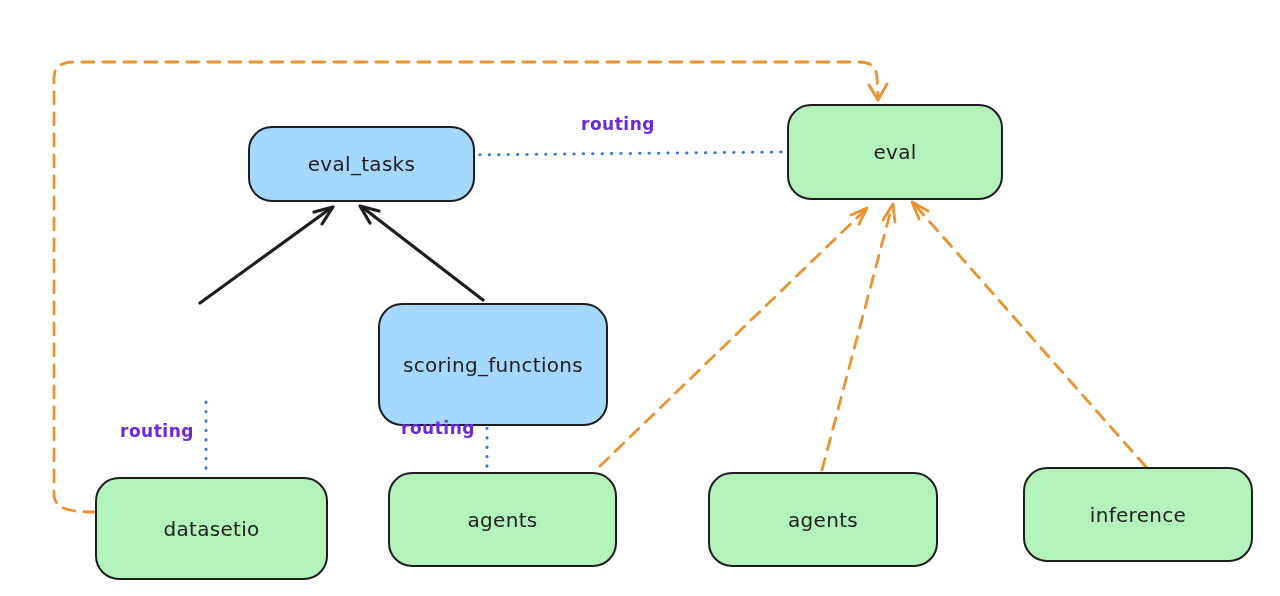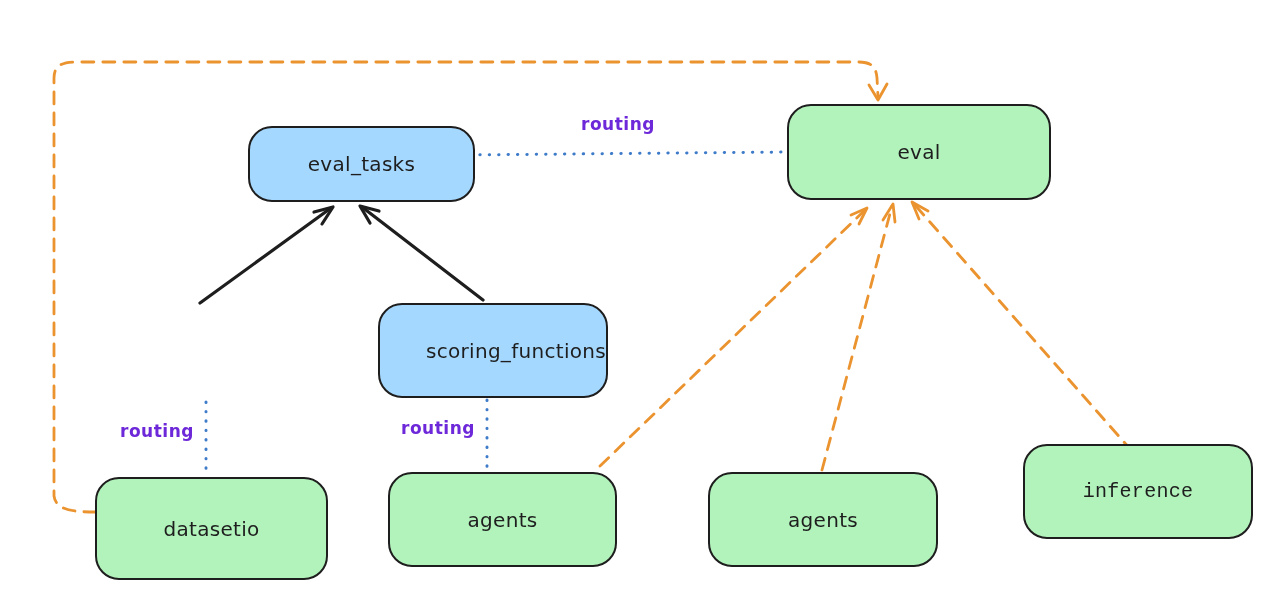--- a/index.html
+++ b/index.html
@@ -33,27 +33,27 @@
     border-radius: 24px;
     font-size: 20px;
     color: #1e1e1e;
     letter-spacing: 0.3px;
     box-sizing: border-box;
   }
   .node.blue  { background: #a5d8ff; }
   .node.green { background: #b2f2bb; }
 
   #node-eval-tasks        { left: 248px; top: 110px; width: 227px; height: 76px; margin-top: 16px; }
-  #node-eval              { left: 787px; top: 104px; width: 264px; height: 96px; }
+  #node-eval              { left: 787px; top: 104px; width: 216px; height: 96px; }
   #node-datasets          { left:  97px; top: 305px; width: 216px; height: 94px; }
-  #node-scoring-functions { left: 378px; top: 303px; width: 230px; height: 95px; justify-content: flex-end; }
+  #node-scoring-functions { left: 378px; top: 303px; width: 230px; height: 123px; }
   #node-datasetio         { left:  95px; top: 477px; width: 233px; height: 103px; }
   #node-scoring           { left: 388px; top: 472px; width: 229px; height: 95px; }
   #node-agents            { left: 708px; top: 472px; width: 230px; height: 95px; }
-  #node-inference         { left: 1023px; top: 444px; width: 230px; height: 95px; font-family: Liberation Mono, monospace; }
+  #node-inference         { left: 1023px; top: 467px; width: 230px; height: 95px; }
 
   .edge-label {
     position: absolute;
     z-index: 3;
     color: #6d28d9;
     font-size: 17px;
     font-weight: bold;
     letter-spacing: 0.5px;
     text-align: center;
   }

